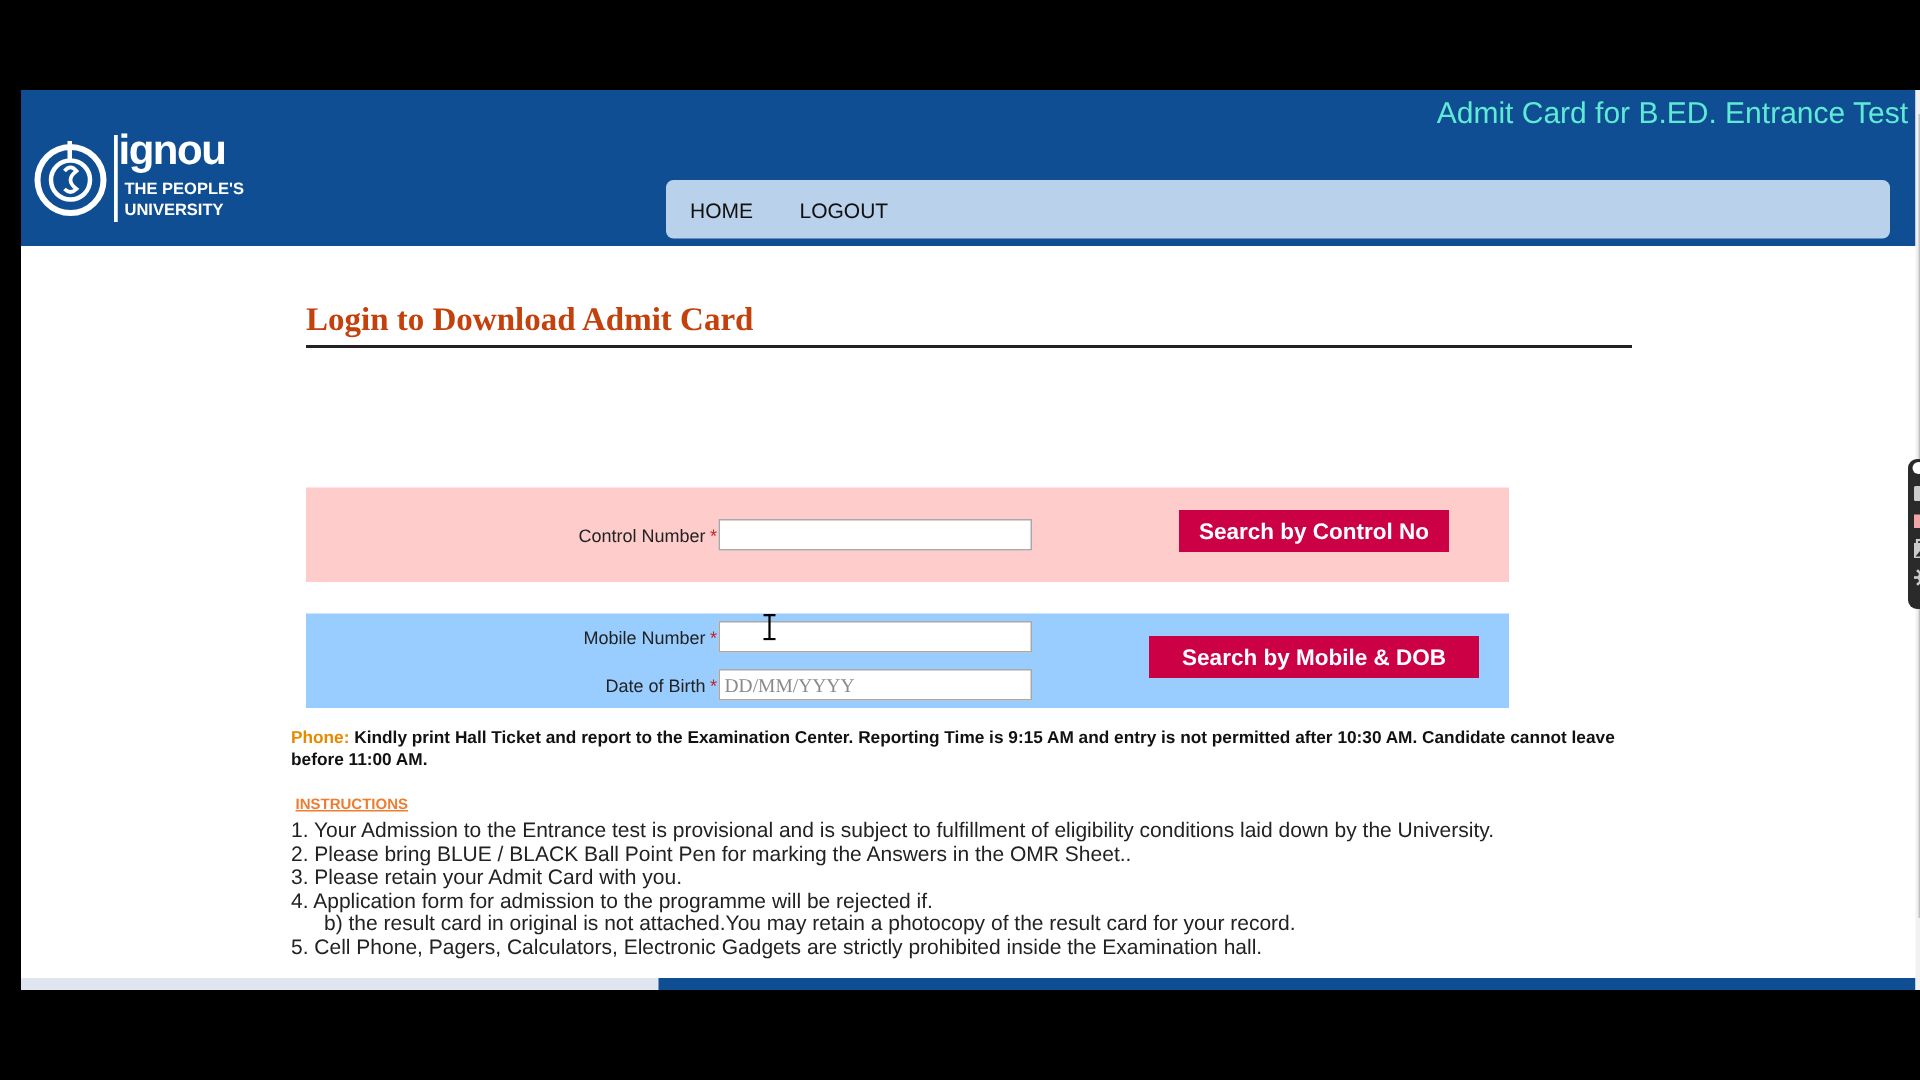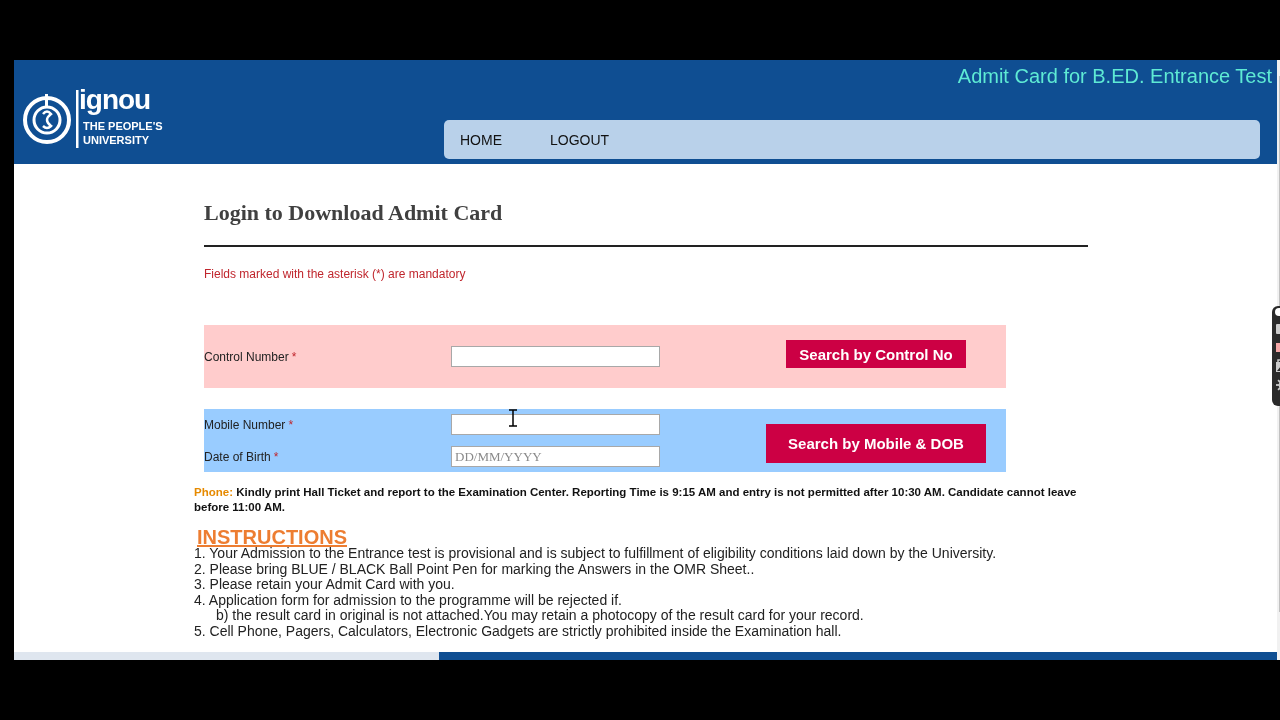--- a/index.html
+++ b/index.html
@@ -5,47 +5,47 @@
   * { box-sizing: border-box; margin: 0; padding: 0; }
   html, body { width: 1280px; height: 720px; overflow: hidden; background: #000; }
   body { font-family: "Liberation Sans", sans-serif; position: relative; }
 
   .viewport { position: absolute; left: 14px; top: 60px; width: 1280px; height: 600px; background: #fff; overflow: hidden; }
 
   
   .header { position: absolute; left: 0; top: 0; width: 1263px; height: 104px; background: #0f4e92; }
   .logo { position: absolute; left: 5px; top: 28px; width: 145px; height: 62px; }
   .site-title { position: absolute; right: 5px; top: 5px; color: #5eead4; font-size: 20px; text-align: right; }
-  .nav { position: absolute; left: 430px; top: 60px; width: 816px; height: 39px; background: #b9d1ea; border-radius: 5px; display: flex; align-items: center; padding-left: 16px; gap: 17px; }
+  .nav { position: absolute; left: 430px; top: 60px; width: 816px; height: 39px; background: #b9d1ea; border-radius: 5px; display: flex; align-items: center; padding-left: 16px; }
   .nav a { color: #111; font-size: 14px; text-decoration: none; margin-right: 31px; }
 
   
   .content { position: absolute; left: 190px; top: 104px; width: 884px; }
-  .page-title { font-family: "Liberation Serif", serif; font-size: 22px; color: #404040; margin-top: 36px; padding-bottom: 19px; border-bottom: 2px solid #222; }
+  .page-title { font-family: "Liberation Serif", serif; font-size: 22px; color: #c2410c; margin-top: 36px; padding-bottom: 4px; border-bottom: 2px solid #222; }
   .mandatory { color: #c0262d; font-size: 12px; margin-top: 20px; }
 
   .panel { position: absolute; left: 190px; width: 802px; }
   .panel-control { top: 265px; height: 63px; background: #ffcccc; }
   .panel-mobile { top: 349px; height: 63px; background: #99ccff; }
 
   .field-row { position: absolute; display: flex; align-items: center; }
-  .field-label { font-size: 12px; color: #222; text-align: left; width: 246px; }
+  .field-label { font-size: 12px; color: #222; text-align: right; width: 246px; margin-left: 28px; }
   .req { color: #c0262d; margin-left: 3px; font-size: 12px; }
   .field-input { width: 209px; height: 21px; border: 1px solid #a8a8a8; background: #fff; font-family: Liberation Serif, serif; font-size: 13px; padding: 0 3px; margin-left: 1px; }
   .field-input::placeholder { color: #8a8a8a; }
 
   .btn { position: absolute; background: #cc0044; color: #fff; font-weight: bold; font-size: 15px; border: none; font-family: "Liberation Sans", sans-serif; }
   .btn-control { left: 582px; top: 15px; width: 180px; height: 28px; }
-  .btn-mobile { left: 562px; top: 15px; width: 220px; height: 39px; }
+  .btn-mobile { left: 562px; top: 15px; width: 220px; height: 28px; }
 
   .note { position: absolute; left: 180px; top: 425px; width: 900px; font-size: 11.5px; font-weight: bold; color: #111; line-height: 15px; }
   .note-label { color: #e68a00; }
 
   .instructions { position: absolute; left: 180px; top: 468px; width: 950px; }
-  .instr-head { font-size: 20px; font-weight: bold; color: #ed7d31; text-decoration: underline; margin-left: 3px; line-height: 18px; }
+  .instr-head { font-size: 10px; font-weight: bold; color: #ed7d31; text-decoration: underline; margin-left: 3px; line-height: 18px; }
   .instr-list { font-size: 14px; color: #222; line-height: 15.5px; }
   .instr-sub { padding-left: 22px; }
 
   
   .status-bar { position: absolute; left: 0; top: 592px; width: 1263px; height: 8px; background: #0f4e92; }
   .status-bar-left { position: absolute; left: 0; top: 0; width: 425px; height: 8px; background: #dfe6ef; }
 
   
   .scrollbar { position: absolute; right: 0; top: 0; width: 17px; height: 600px; background: #f1f1f1; }
   .scroll-up { position: absolute; left: 4px; top: 4px; width: 0; height: 0; border-left: 4px solid transparent; border-right: 4px solid transparent; border-bottom: 5px solid #a3a3a3; }
@@ -76,21 +76,20 @@
     </div>
     <div class="site-title">Admit Card for B.ED. Entrance Test</div>
     <nav class="nav">
       <a href="#">HOME</a>
       <a href="#">LOGOUT</a>
     </nav>
   </div>
 
   <div class="content">
     <h1 class="page-title">Login to Download Admit Card</h1>
-    <p class="mandatory">Fields marked with the asterisk (*) are mandatory</p>
   </div>
 
   <div class="panel panel-control">
     <div class="field-row" style="left:0;top:21px;">
       <span class="field-label"><span>Control Number</span><span class="req">*</span></span>
       <input class="field-input" type="text" value="" style="">
     </div>
     <button class="btn btn-control">Search by Control No</button>
   </div>
 

